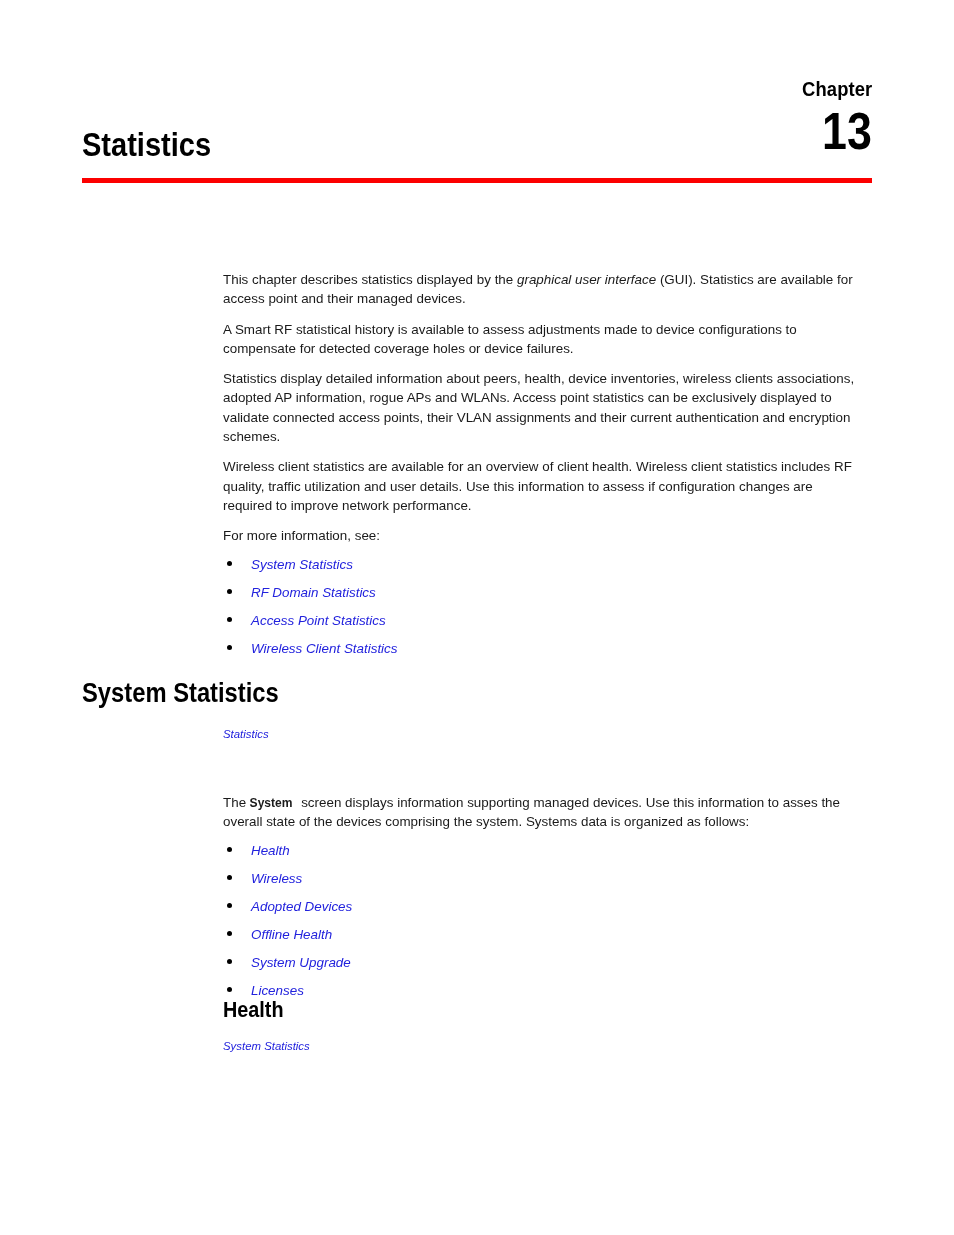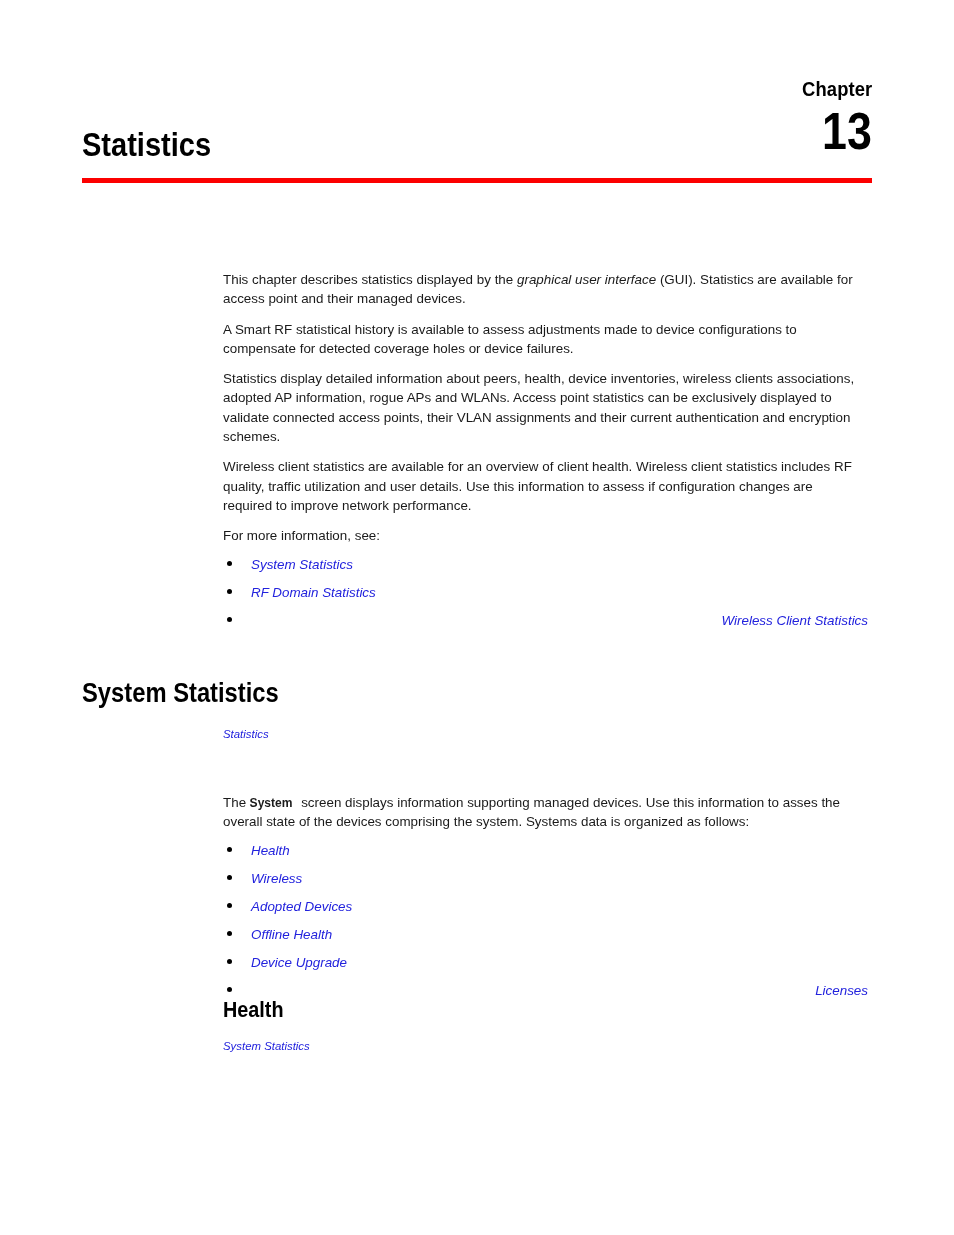--- a/index.html
+++ b/index.html
@@ -116,21 +116,20 @@
   }
   ul.xref-list li {
     position: relative;
     padding-left: 28px;
     margin: 0 0 11px 0;
     line-height: 16px;
     min-height: 16px;
   }
   ul.xref-list li:last-child {
     margin-bottom: 0;
-    text-align: right;
   }
   ul.xref-list li .bullet {
     position: absolute;
     left: 4px;
     top: 5px;
     width: 5px;
     height: 5px;
     border-radius: 50%;
     background: #000000;
   }
@@ -215,20 +214,24 @@
         <li>
           <span class="bullet"></span>
           <a class="xref" href="#">System Statistics</a>
         </li>
         <li>
           <span class="bullet"></span>
           <a class="xref" href="#">RF Domain Statistics</a>
         </li>
         <li>
           <span class="bullet"></span>
+          <a class="xref" href="#">Access Point Statistics</a>
+        </li>
+        <li>
+          <span class="bullet"></span>
           <a class="xref" href="#">Wireless Client Statistics</a>
         </li>
       </ul>
     </div>
 
   </div>
 
   <div class="h1-section" style="top:678px;">System Statistics</div>
 
   <a class="breadcrumb-link" href="#" style="top:727px;">Statistics</a>
@@ -249,21 +252,21 @@
         <li>
           <span class="bullet"></span>
           <a class="xref" href="#">Adopted Devices</a>
         </li>
         <li>
           <span class="bullet"></span>
           <a class="xref" href="#">Offline Health</a>
         </li>
         <li>
           <span class="bullet"></span>
-          <a class="xref" href="#">Device Upgrade</a>
+          <a class="xref" href="#">System Upgrade</a>
         </li>
         <li>
           <span class="bullet"></span>
           <a class="xref" href="#">Licenses</a>
         </li>
       </ul>
     </div>
   </div>
 
   <div class="h2-section" style="top:997px;">Health</div>

